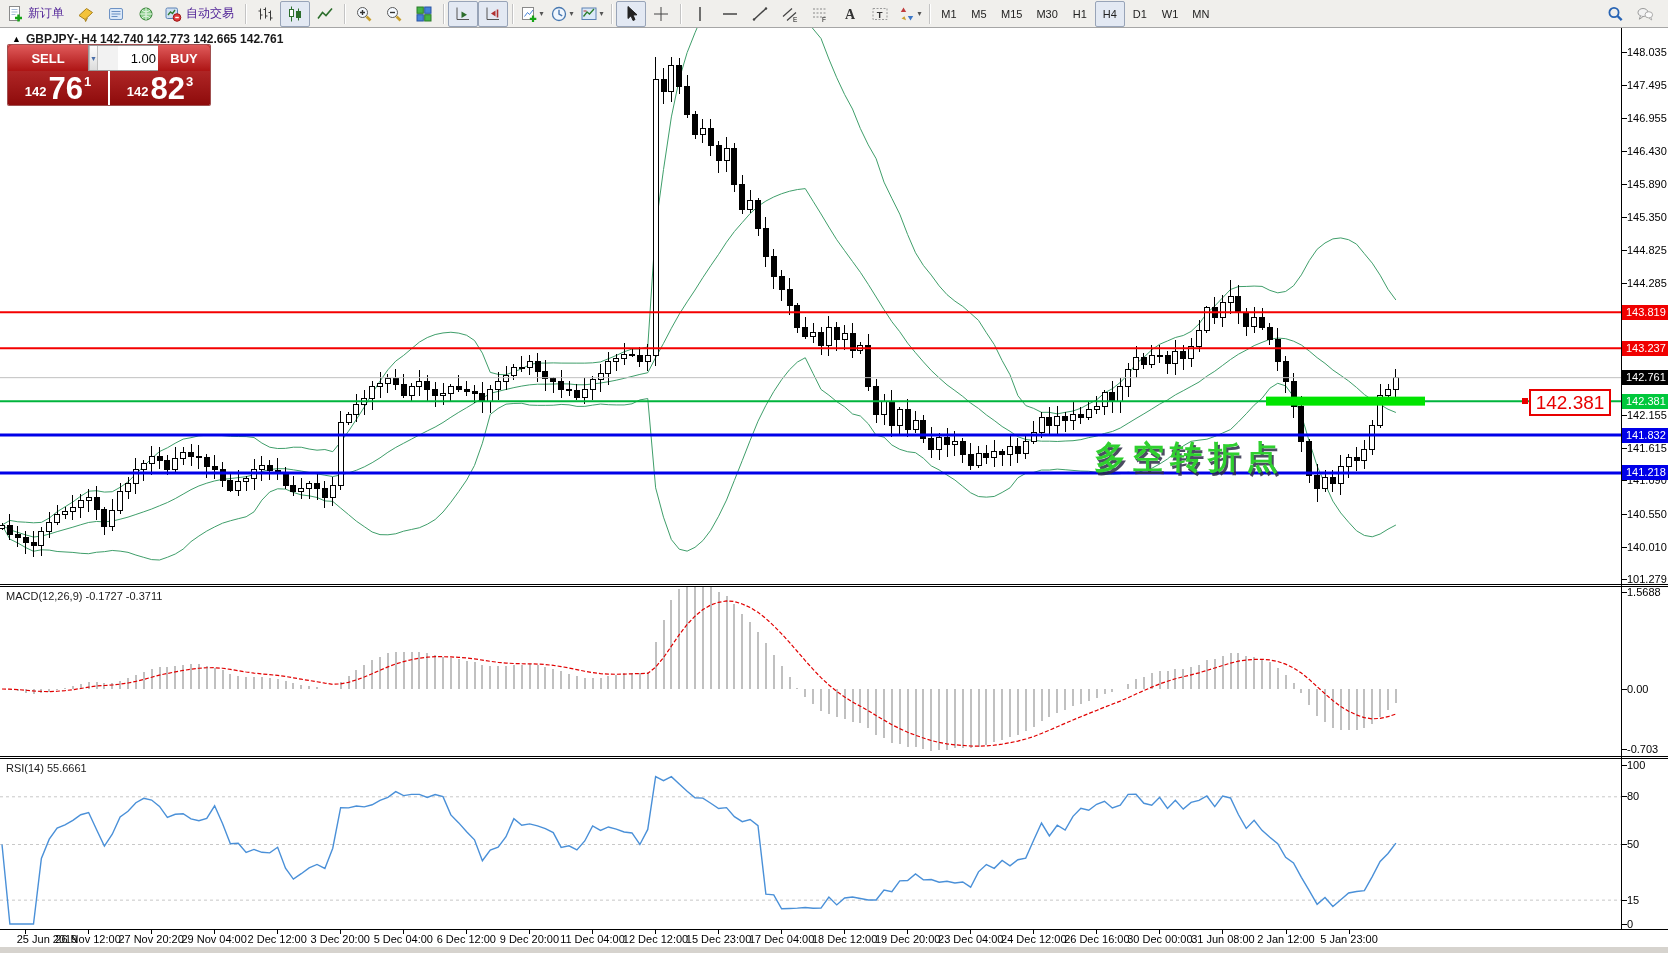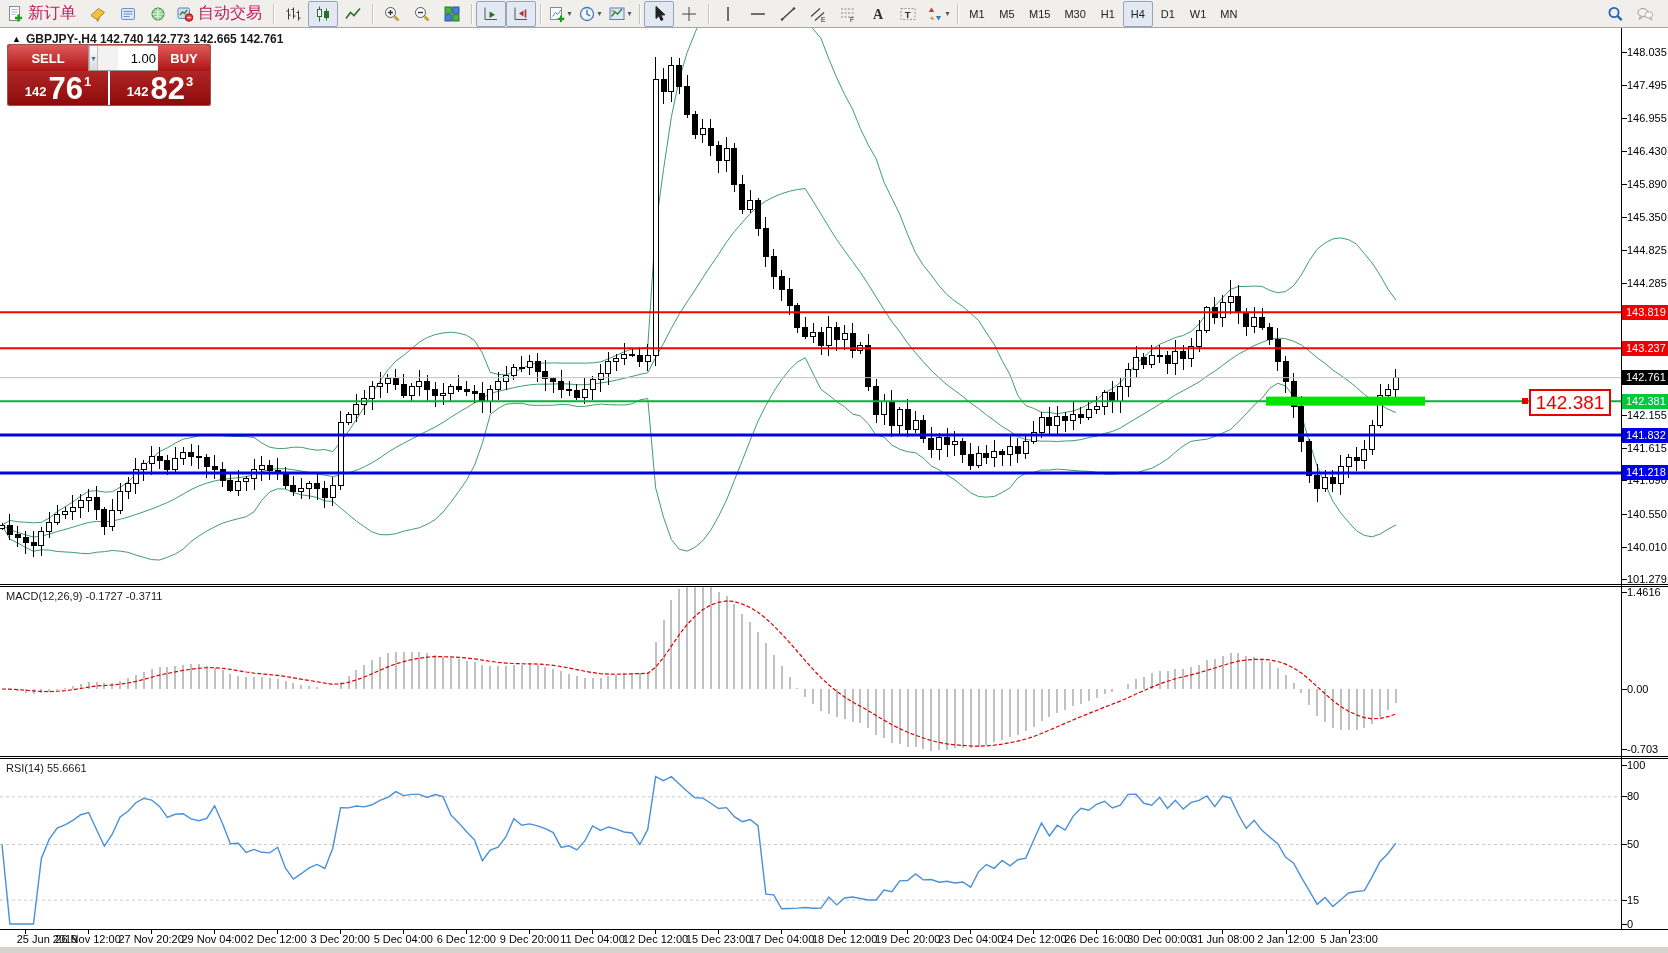--- a/index.html
+++ b/index.html
@@ -1,21 +1,21 @@
 <!DOCTYPE html>
 <html><head>
 <meta charset="utf-8">
 <style>
   html,body{margin:0;padding:0;}
   body{width:1668px;height:953px;overflow:hidden;background:#fff;font-family:"Liberation Sans",sans-serif;position:relative;}
   
   #toolbar{position:absolute;top:0;left:0;width:1668px;height:28px;background:#f0efec;border-bottom:1px solid #a6a6a6;display:flex;align-items:center;padding-left:3px;box-sizing:border-box;z-index:5;}
   .tbtn{height:24px;min-width:24px;display:flex;align-items:center;justify-content:center;border:1px solid transparent;border-radius:2px;padding:0 2px;cursor:default;}
   .tbtn.pressed{border:1px solid #98a4b8;background:#e3e9f3;}
-  .tbtn .lbl{font-size:16px;color:#be185d;padding:0 4px;white-space:nowrap;}
+  .tbtn .lbl{font-size:12px;color:#4c1d95;padding:0 4px;white-space:nowrap;}
   .tbtn .lbl.tf{font-size:11px;color:#222;padding:0 4px;}
   .ticon{width:18px;height:18px;display:inline-block;}
   .ticon svg{display:block;}
   .dd{font-size:8px;color:#555;margin-left:1px;}
   .sep{width:1px;height:20px;background:#c4c4c4;box-shadow:1px 0 0 #ffffff;margin:0 4px;}
   #toolbar-right{margin-left:auto;display:flex;margin-right:8px;}
   
   #chart-region{position:absolute;top:28px;left:0;width:1668px;height:925px;background:#fff;}
   #chart-svg{position:absolute;top:0;left:0;z-index:1;}
   #symbol-header{position:absolute;top:4px;left:12px;z-index:2;display:flex;align-items:center;gap:5px;}
@@ -975,20 +975,21 @@
         <span class="tp-small">142</span>
           <span class="tp-big">82</span>
           <span class="tp-sup">3</span>
       </div>
     </div>
   </div>
 
   <div class="pane-label" style="top:562px">MACD(12,26,9) -0.1727 -0.3711</div>
   <div class="pane-label" style="top:734px">RSI(14) 55.6661</div>
 
+  <div id="annotation">多空转折点</div>
   <div id="price-tag-box">142.381</div>
   <div id="price-tag-anchor"></div>
 
   <div id="price-axis"></div>
   <div id="time-axis"></div>
   <div id="bottom-strip"></div>
 <div class="axis-label" style="left: 1627px; top: 17.5px;">148.035</div>
     <div class="axis-label" style="left: 1627px; top: 50.845px;">147.495</div>
     <div class="axis-label" style="left: 1627px; top: 84.19px;">146.955</div>
     <div class="axis-label" style="left: 1627px; top: 116.609px;">146.430</div>
@@ -997,21 +998,21 @@
     <div class="axis-label" style="left: 1627px; top: 215.718px;">144.825</div>
     <div class="axis-label" style="left: 1627px; top: 249.062px;">144.285</div>
     <div class="axis-label" style="left: 1627px; top: 282.407px;">143.745</div>
     <div class="axis-label" style="left: 1627px; top: 315.752px;">143.205</div>
     <div class="axis-label" style="left: 1627px; top: 380.59px;">142.155</div>
     <div class="axis-label" style="left: 1627px; top: 413.935px;">141.615</div>
     <div class="axis-label" style="left: 1627px; top: 446.354px;">141.090</div>
     <div class="axis-label" style="left: 1627px; top: 479.699px;">140.550</div>
     <div class="axis-label" style="left: 1627px; top: 513.044px;">140.010</div>
     <div class="axis-label" style="left: 1627px; top: 545.462px;">101.279</div>
-    <div class="axis-label" style="left: 1627px; top: 557.969px;">1.4616</div>
+    <div class="axis-label" style="left: 1627px; top: 557.969px;">1.5688</div>
     <div class="axis-label" style="left: 1627px; top: 654.5px;">0.00</div>
     <div class="axis-label" style="left: 1627px; top: 714.677px;">-0.703</div>
     <div class="axis-label" style="left: 1627px; top: 730.5px;">100</div>
     <div class="axis-label" style="left: 1627px; top: 762.3px;">80</div>
     <div class="axis-label" style="left: 1627px; top: 810px;">50</div>
     <div class="axis-label" style="left: 1627px; top: 865.65px;">15</div>
     <div class="axis-label" style="left: 1627px; top: 889.5px;">0</div>
     <div class="line-label" style="left: 1622px; top: 276.838px; background: rgb(240, 0, 0);">143.819</div>
     <div class="line-label" style="left: 1622px; top: 312.776px; background: rgb(240, 0, 0);">143.237</div>
     <div class="line-label" style="left: 1622px; top: 342.17px; background: #000000;">142.761</div>

